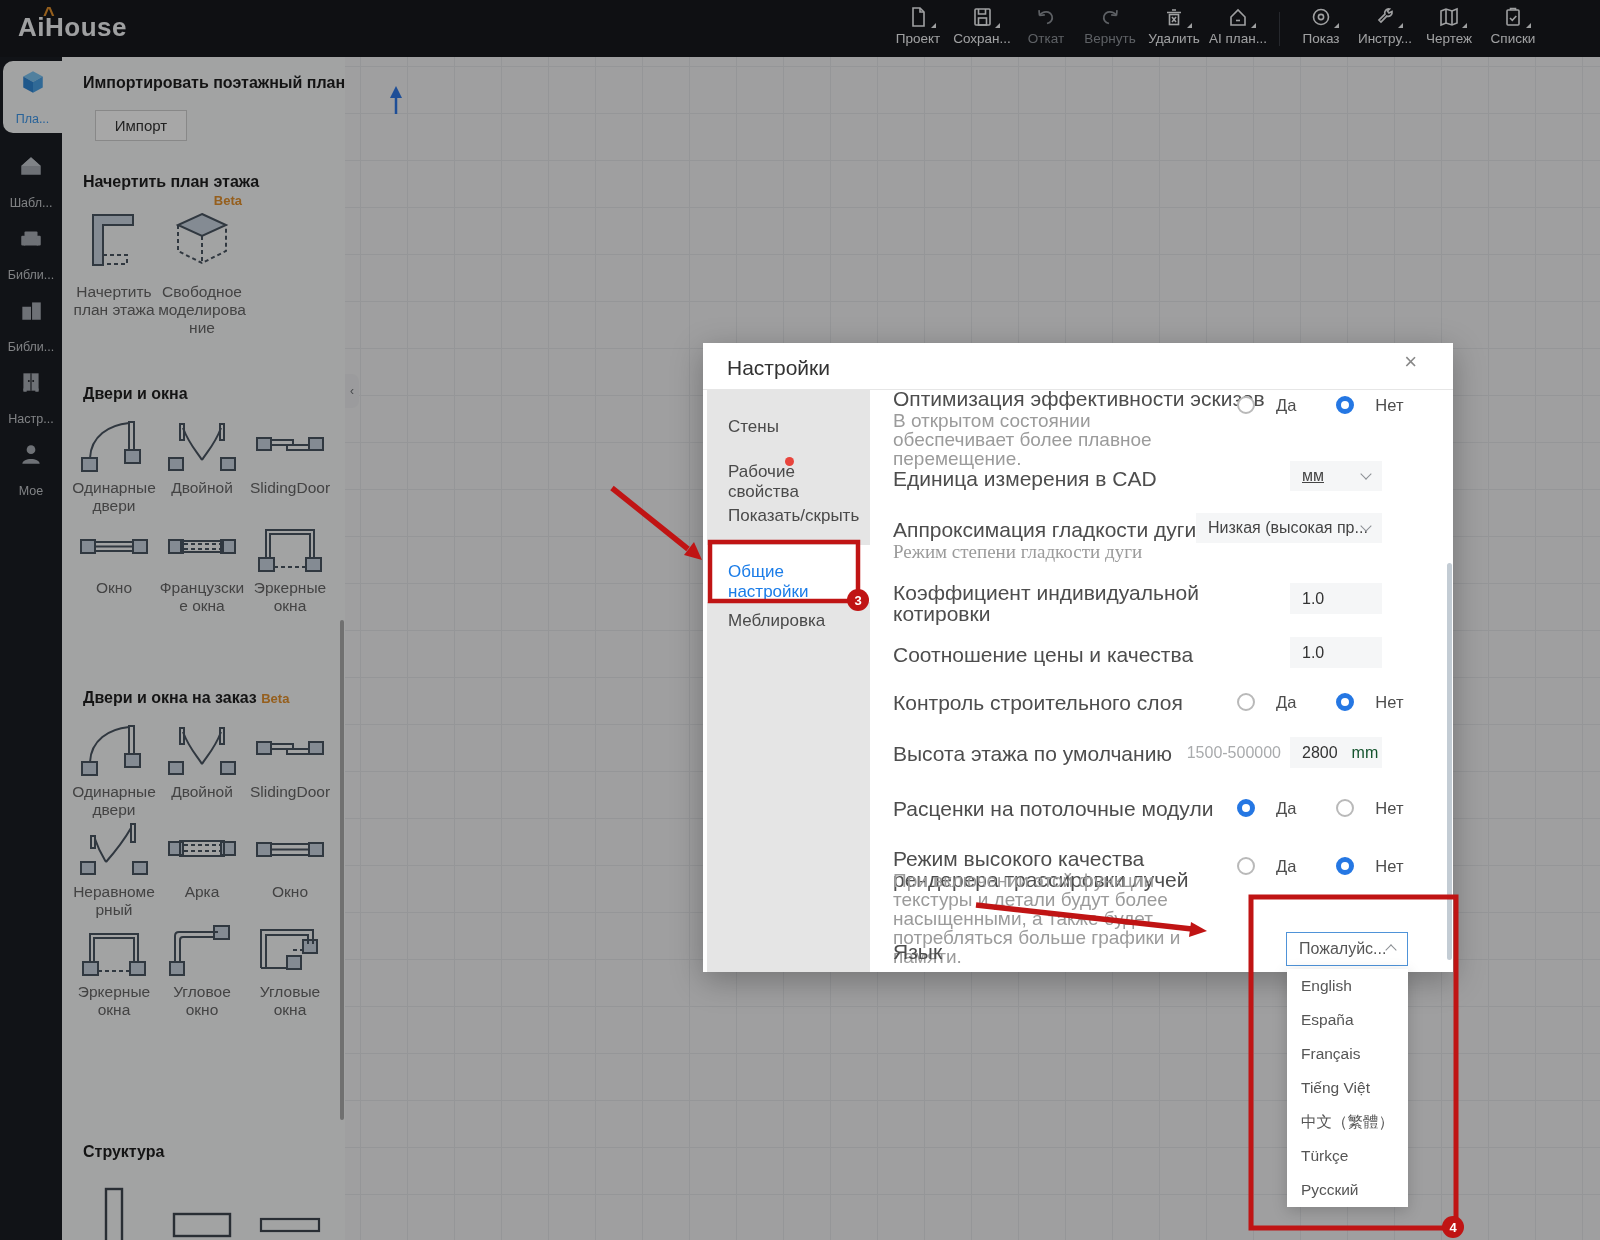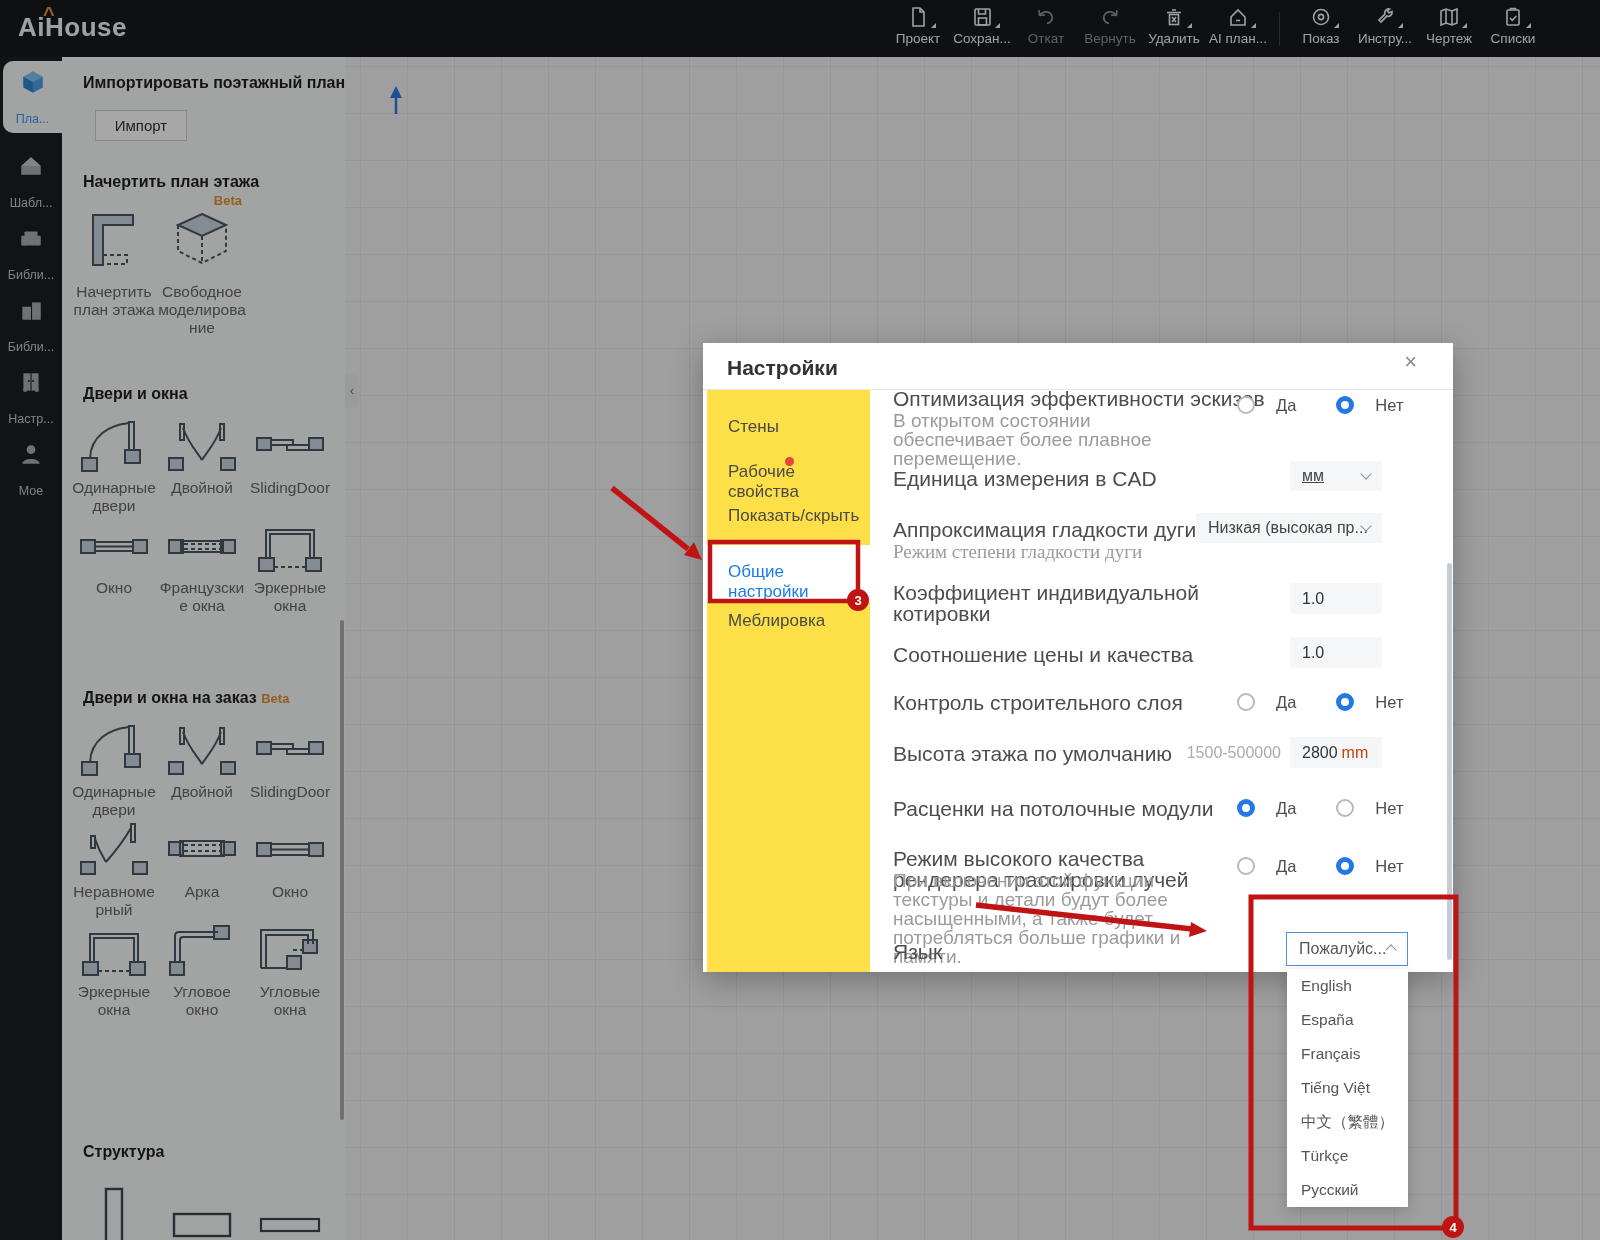--- a/index.html
+++ b/index.html
@@ -43,33 +43,33 @@
     background-image:linear-gradient(#e2e4e7 1px,transparent 1px),linear-gradient(90deg,#e2e4e7 1px,transparent 1px);
     background-size:47px 47px;background-position:15px 9px;}
   .collapse-tab{position:absolute;left:345px;top:374px;width:14px;height:34px;background:#ececee;border-radius:0 7px 7px 0;
     display:flex;align-items:center;justify-content:center;z-index:2;color:#6a6e73;font-size:12px;cursor:pointer;}
   .north{position:absolute;left:388px;top:86px;z-index:2;}
   
   .overlay{position:absolute;left:0;top:0;width:1600px;height:1240px;background:rgba(0,0,0,0.34);z-index:10;}
   
   .dialog{position:absolute;left:703px;top:343px;width:750px;height:629px;background:#fff;z-index:20;
           box-shadow:0 8px 30px rgba(0,0,0,.28);}
-  .dlg-title{position:absolute;left:24px;top:13px;font-size:21px;font-weight:bold;color:#333;}
+  .dlg-title{position:absolute;left:24px;top:13px;font-size:21px;font-weight:normal;color:#333;}
   .dlg-close{position:absolute;right:36px;top:8px;font-size:22px;color:#888;cursor:pointer;line-height:22px;}
   .dlg-hr{position:absolute;left:0;top:46px;width:750px;height:1px;background:#e6e6e6;}
-  .dlg-nav{position:absolute;left:4px;top:47px;width:163px;height:582px;background:#fde047;}
+  .dlg-nav{position:absolute;left:4px;top:47px;width:163px;height:582px;background:#e5e5e5;}
   .nitem{position:absolute;left:0;width:163px;padding-left:21px;font-size:17px;color:#4a4a4a;cursor:pointer;}
   .nitem.active{color:#1a7ce8;margin-top:12px;}
   .nactive-bg{position:absolute;left:0;top:155px;width:163px;height:57px;background:#fff;}
   .ndot{position:absolute;width:9px;height:9px;border-radius:50%;background:#e8443c;}
   .crow-label{position:absolute;font-size:21px;color:#4d4d4d;line-height:21px;}
   .crow-desc{position:absolute;font-size:19px;color:#9b9b9b;line-height:19px;}
   .field{position:absolute;width:92px;height:31px;background:#f5f6f7;display:flex;align-items:center;padding-left:12px;
          font-size:16px;color:#333;cursor:text;}
-  .field .unit{margin-left:4px;color:#c2410c;}
+  .field .unit{margin-left:14px;color:#14532d;}
   .select{position:absolute;height:30px;background:#f5f6f7;display:flex;align-items:center;padding-left:12px;
           font-size:16px;color:#444;cursor:pointer;}
   .chev{width:8px;height:8px;border-right:1.8px solid #8b8f94;border-bottom:1.8px solid #8b8f94;
         transform:rotate(45deg);position:absolute;right:12px;top:9px;}
   .chev.up{transform:rotate(225deg);top:13px;}
   .radios{position:absolute;display:flex;align-items:center;height:20px;}
   .rb{width:18px;height:18px;border-radius:50%;border:2px solid #b9b9b9;background:#fff;cursor:pointer;flex:none;}
   .rb.on{border:5.5px solid #2577e3;}
   .rlabel{font-size:16.5px;color:#4d4d4d;margin-left:21px;}
   .rpair2{margin-left:40px;}

